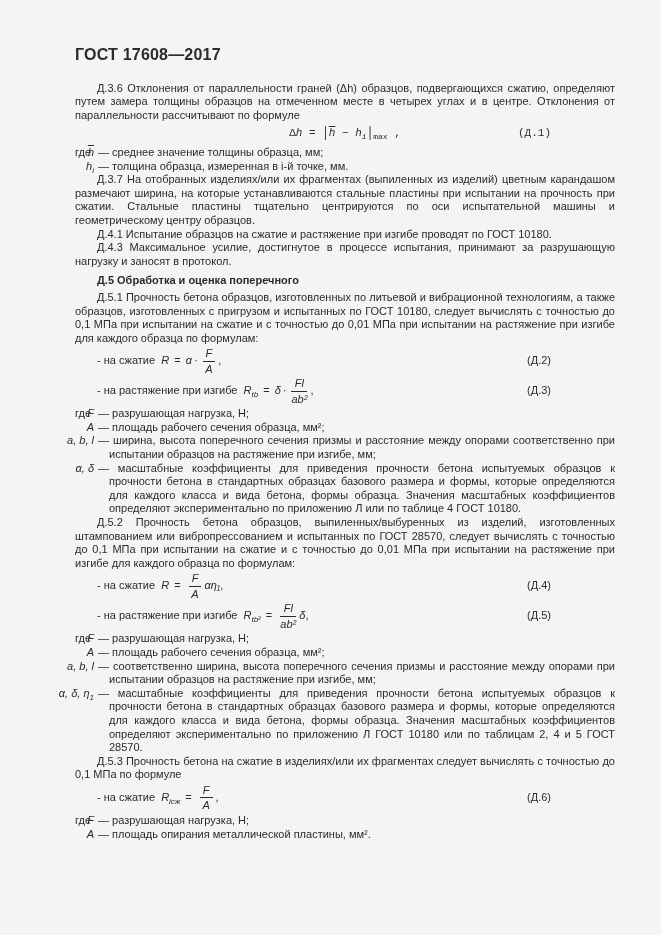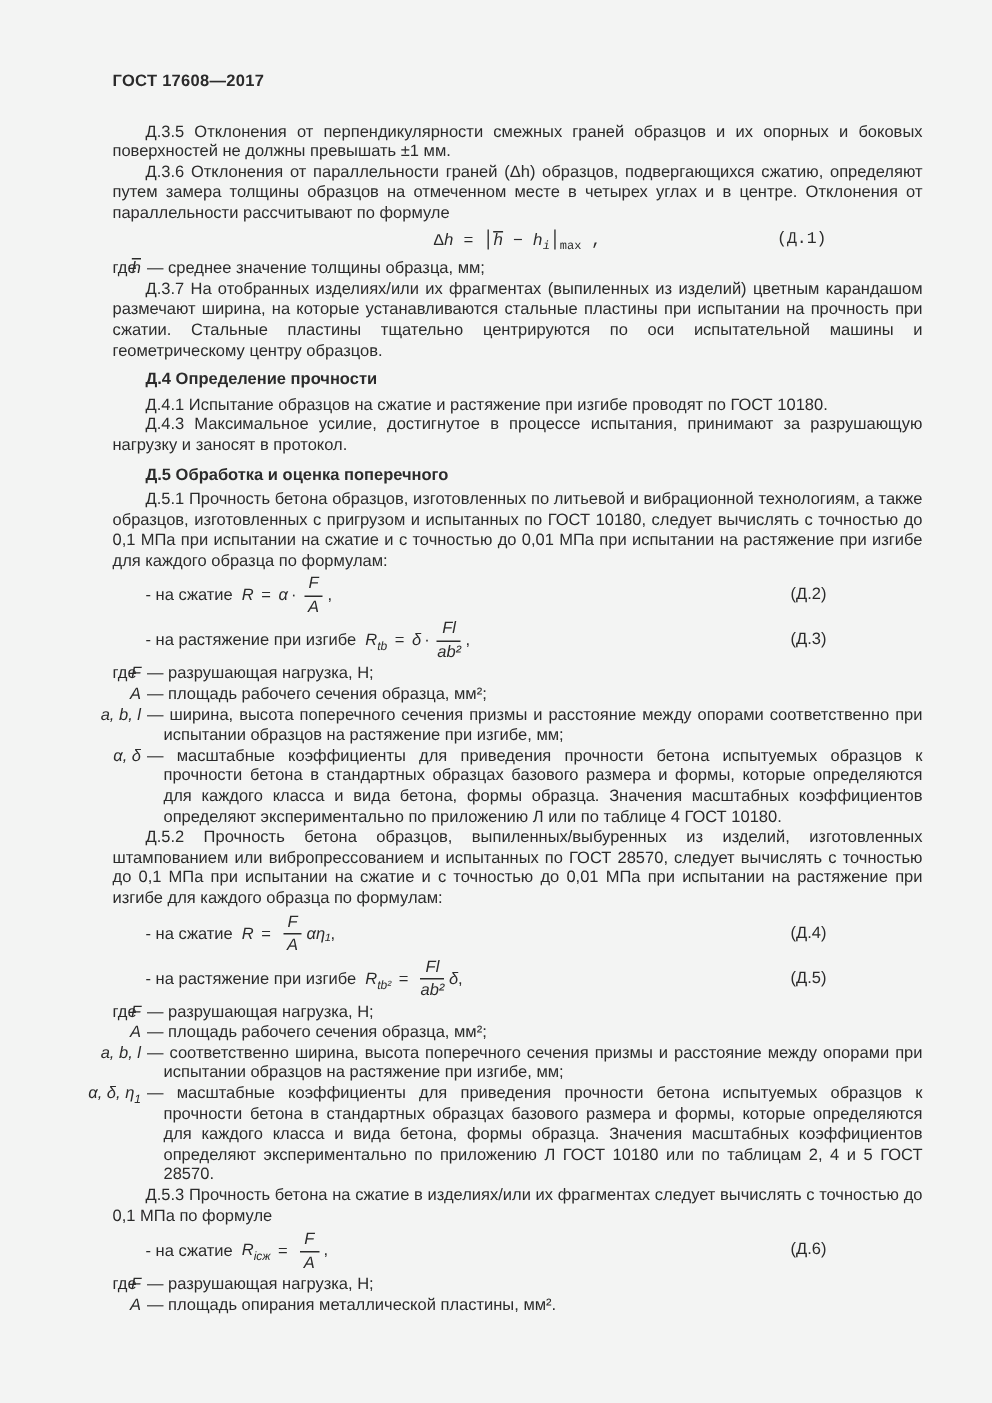--- a/index.html
+++ b/index.html
@@ -7,21 +7,21 @@
     width:661px;height:935px;overflow:hidden;
     background:#f3f4f3;color:#2b2b2b;
     font:11px/13.6px "Liberation Sans","DejaVu Sans",sans-serif;
   }
   .page{
     position:relative;box-sizing:border-box;
     width:661px;height:935px;
     padding:48px 46px 0 75px;
     text-align:justify;overflow:hidden;
   }
-  .hdr{font-weight:700;font-size:11px;text-align:left;margin:0 0 20px 0;letter-spacing:.2px;}
+  .hdr{font-weight:700;font-size:16px;text-align:left;margin:0 0 20px 0;letter-spacing:.2px;}
   p.para{margin:0;text-indent:22px;}
   .bh{font-weight:700;text-align:left;text-indent:22px;margin:6px 0 3px 0;}
   .it{font-style:italic;}
   .ovl{text-decoration:overline;}
   sub{font-size:8px;line-height:0;}
   .frow{position:relative;text-align:left;text-indent:0;padding-left:22px;margin:2px 0;}
   .frow.center{text-align:center;padding-left:0;margin:5px 0;font-family:Liberation Mono, monospace;}
   .flabel{position:absolute;right:64px;top:50%;transform:translateY(-50%);font-style:normal;}
   .fpre{margin-right:6px;}
   .fop{margin:0 2px;}
@@ -33,37 +33,40 @@
   .dlw{position:absolute;left:0;top:0;text-indent:0;}
   .dlsym{position:absolute;left:19px;top:0;transform:translateX(-100%);white-space:nowrap;font-style:italic;text-indent:0;}
 </style>
 </head>
 <body>
 
 <div class="page">
 
   <div class="hdr">ГОСТ 17608—2017</div>
 
-  <p class="para">Д.3.5 Отклонения от перпендикулярности смежных граней образцов и их опорных и боковых поверхностей не должны превышать ±1 мм.</p>
   <p class="para">Д.3.6 Отклонения от параллельности граней (Δh) образцов, подвергающихся сжатию, определяют путем замера толщины образцов на отмеченном месте в четырех углах и в центре. Отклонения от параллельности рассчитывают по формуле</p>
 
   <div class="frow center">
     <span><span>Δ</span><span class="it">h</span><span> = </span><span class="vbar">|</span><span class="it ovl">h</span><span> − </span><span class="it">h</span><sub class="it">i</sub><span class="vbar">|</span><sub>max</sub><span> ,</span></span>
     <span class="flabel">(Д.1)</span>
   </div>
 
   <div class="dlrow">
     <span class="dlw">где</span>
     <span class="dlsym"><span class="it ovl">h</span><sub class="it"></sub></span>
     <span class="dldesc">— среднее значение толщины образца, мм;</span>
   </div>
+  <div class="dlrow">
+    <span class="dlw"></span>
+    <span class="dlsym"><span class="it">h</span><sub class="it">i</sub></span>
+    <span class="dldesc">— толщина образца, измеренная в i-й точке, мм.</span>
+  </div>
 
   <p class="para">Д.3.7 На отобранных изделиях/или их фрагментах (выпиленных из изделий) цветным карандашом размечают ширина, на которые устанавливаются стальные пластины при испытании на прочность при сжатии. Стальные пластины тщательно центрируются по оси испытательной машины и геометрическому центру образцов.</p>
 
-  <div class="bh">Д.4 Определение прочности</div>
 
   <p class="para">Д.4.1 Испытание образцов на сжатие и растяжение при изгибе проводят по ГОСТ 10180.</p>
   <p class="para">Д.4.3 Максимальное усилие, достигнутое в процессе испытания, принимают за разрушающую нагрузку и заносят в протокол.</p>
 
   <div class="bh">Д.5 Обработка и оценка поперечного</div>
 
   <p class="para">Д.5.1 Прочность бетона образцов, изготовленных по литьевой и вибрационной технологиям, а также образцов, изготовленных с пригрузом и испытанных по ГОСТ 10180, следует вычислять с точностью до 0,1 МПа при испытании на сжатие и с точностью до 0,01 МПа при испытании на растяжение при изгибе для каждого образца по формулам:</p>
 
   <div class="frow">
     <span class="fpre">- на сжатие</span><span class="it">R</span> <span class="fop">=</span> <span class="it">α</span><span class="fop">·</span><span class="frac"><span class="num it">F</span><span class="den it">A</span></span><span>,</span>

